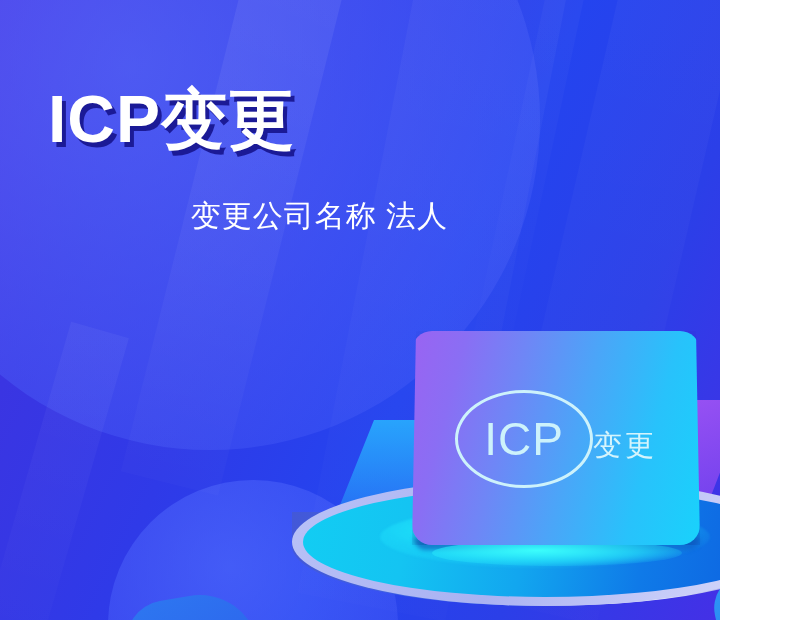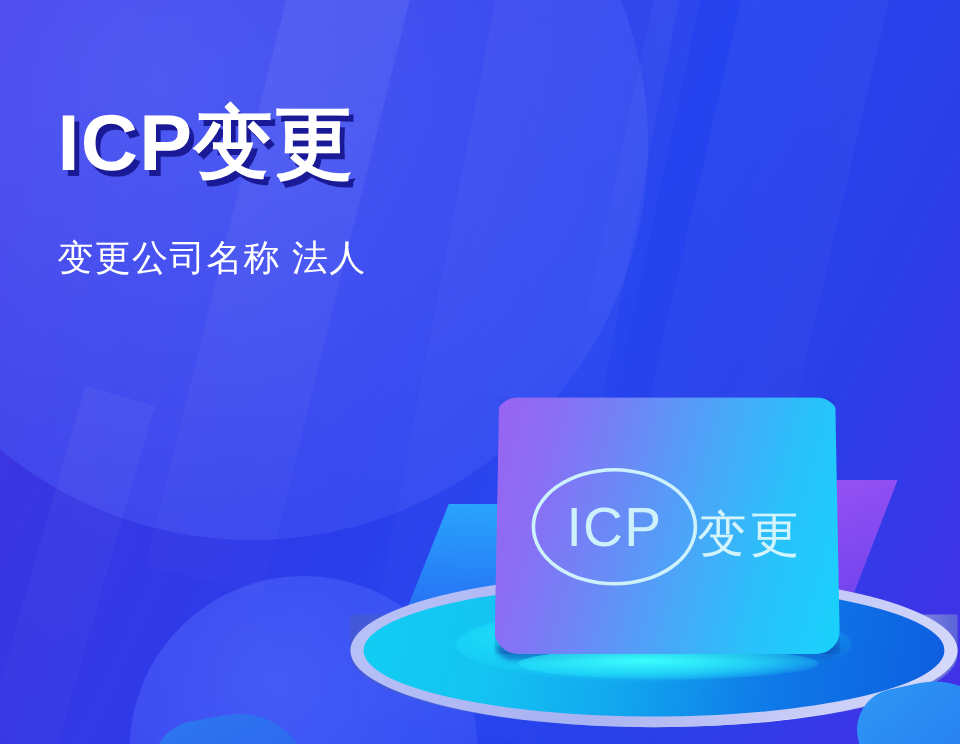--- a/index.html
+++ b/index.html
@@ -2,21 +2,21 @@
 <html><head>
 <meta charset="utf-8">
 <style>
   html, body {
     margin: 0;
     padding: 0;
     background: #ffffff;
   }
   #banner {
     position: relative;
-    width: 800px;
+    width: 720px;
     height: 620px;
     overflow: hidden;
     font-family: "Liberation Sans", "DejaVu Sans", sans-serif;
     background: linear-gradient(115deg,
         #4b2fe0 0%,
         #3a35e2 18%,
         #2f3ae8 38%,
         #2444ef 58%,
         #2b3fe8 78%,
         #4430e6 100%);
@@ -121,21 +121,21 @@
     white-space: nowrap;
   }
   .subline {
     margin: 0;
     color: #ffffff;
     font-size: 30px;
     line-height: 50px;
     letter-spacing: 1px;
     white-space: nowrap;
   }
-  .sublines { margin-top: 36px; }
+  .sublines { margin-top: 36px; text-align: right; }
 
   
   .podium { position: absolute; left: 292px; top: 478px; width: 506px; height: 160px; }
   .podium-side {
     position: absolute;
     left: 0; top: 34px;
     width: 506px; height: 94px;
     background: linear-gradient(90deg,
         #4358d8 0%, #3f62e2 22%, #4a79ea 40%,
         #c9cef2 62%, #eceefb 72%, #aab0ea 86%, #5a63d8 100%);
@@ -200,21 +200,21 @@
   }
   .icp-text {
     color: #cdf2fb;
     font-size: 46px;
     line-height: 1;
     letter-spacing: 1px;
   }
   .card-caption {
     margin-top: 14px;
     color: #d4f4fc;
-    font-size: 41px;
+    font-size: 29px;
     letter-spacing: 3px;
     line-height: 1;
   }
   .card-underglow {
     position: absolute;
     left: 432px; top: 540px;
     width: 250px; height: 26px;
     border-radius: 50%;
     background: radial-gradient(ellipse at 42% 40%,
         rgba(60,255,252,0.98) 0%,

